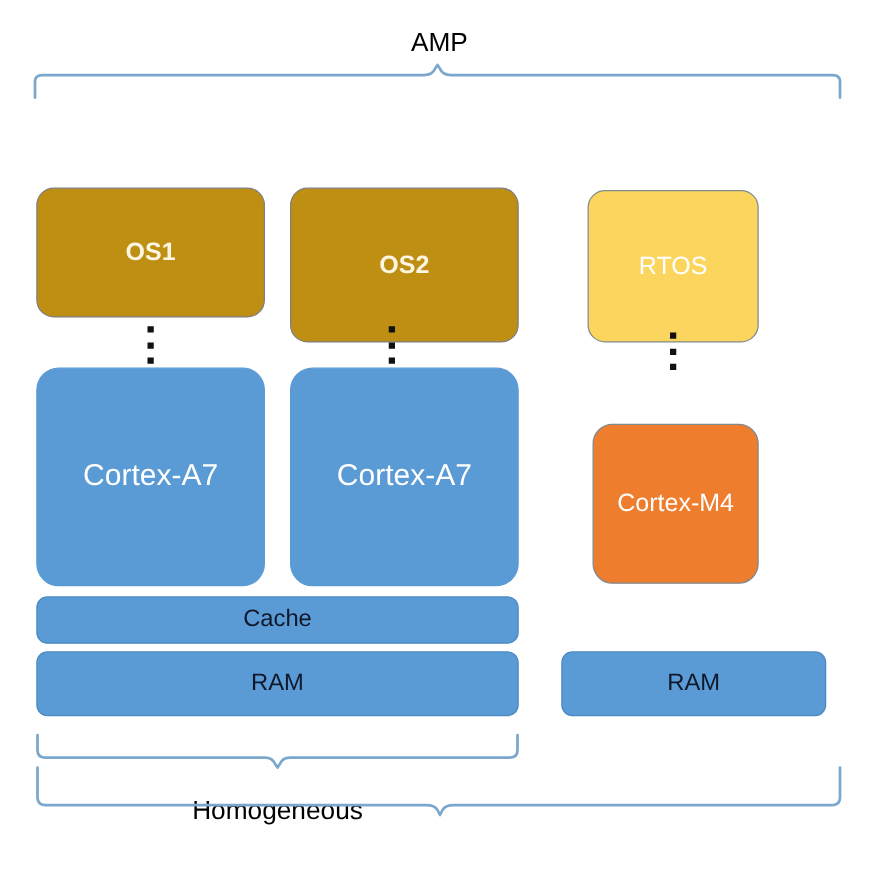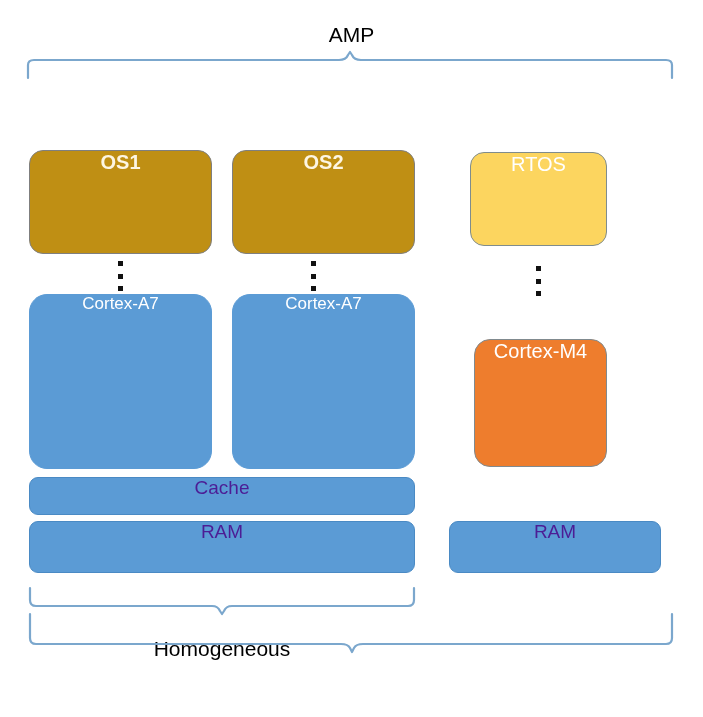--- a/index.html
+++ b/index.html
@@ -21,21 +21,21 @@
     left: 0;
     top: 0;
     width: 703px;
     height: 717px;
   }
 
   
   .node {
     position: absolute;
     display: flex;
-    align-items: flex-start;
+    align-items: center;
     justify-content: center;
     box-sizing: border-box;
     text-align: center;
     line-height: 1.1;
     color: #ffffff;
     white-space: nowrap;
   }
 
   
   .os-box {
@@ -55,21 +55,21 @@
     font-size: 20px;
     font-weight: normal;
     color: #ffffff;
   }
 
   
   .cpu-box {
     background: #5b9bd5;
     border: 1px solid #5b9bd5;
     border-radius: 18px;
-    font-size: 17px;
+    font-size: 24px;
     font-weight: normal;
     color: #ffffff;
   }
 
   
   .mcu-box {
     background: #ee7d2d;
     border: 1.5px solid #808a8f;
     border-radius: 16px;
     font-size: 20px;
@@ -77,21 +77,21 @@
     color: #ffffff;
   }
 
   
   .mem-box {
     background: #5b9bd5;
     border: 1px solid #4a8ac4;
     border-radius: 9px;
     font-size: 19px;
     font-weight: normal;
-    color: #4c1d95;
+    color: #0f172a;
   }
 
   
   .dots {
     position: absolute;
     display: flex;
     flex-direction: column;
     align-items: center;
     justify-content: space-between;
   }
@@ -136,21 +136,21 @@
   <div class="node os-box" style="left:29px; top:150px; width:183px; height:104px;">
     <span>OS1</span>
   </div>
 
   <div class="dots" style="left:118px; top:261px; width:5px; height:30px;">
     <i></i>
       <i></i>
       <i></i>
   </div>
 
-  <div class="node os-box" style="left:232px; top:150px; width:183px; height:104px;">
+  <div class="node os-box" style="left:232px; top:150px; width:183px; height:124px;">
     <span>OS2</span>
   </div>
 
   <div class="dots" style="left:311px; top:261px; width:5px; height:30px;">
     <i></i>
       <i></i>
       <i></i>
   </div>
 
   <div class="node cpu-box" style="left:29px; top:294px; width:183px; height:175px;">
@@ -162,21 +162,21 @@
   </div>
 
   <div class="node mem-box" style="left:29px; top:477px; width:386px; height:38px;">
     <span>Cache</span>
   </div>
 
   <div class="node mem-box" style="left:29px; top:521px; width:386px; height:52px;">
     <span>RAM</span>
   </div>
 
-  <div class="node rtos-box" style="left:470px; top:152px; width:137px; height:94px;">
+  <div class="node rtos-box" style="left:470px; top:152px; width:137px; height:122px;">
     <span>RTOS</span>
   </div>
 
   <div class="dots" style="left:536px; top:266px; width:5px; height:30px;">
     <i></i>
       <i></i>
       <i></i>
   </div>
 
   <div class="node mcu-box" style="left:474px; top:339px; width:133px; height:128px;">

